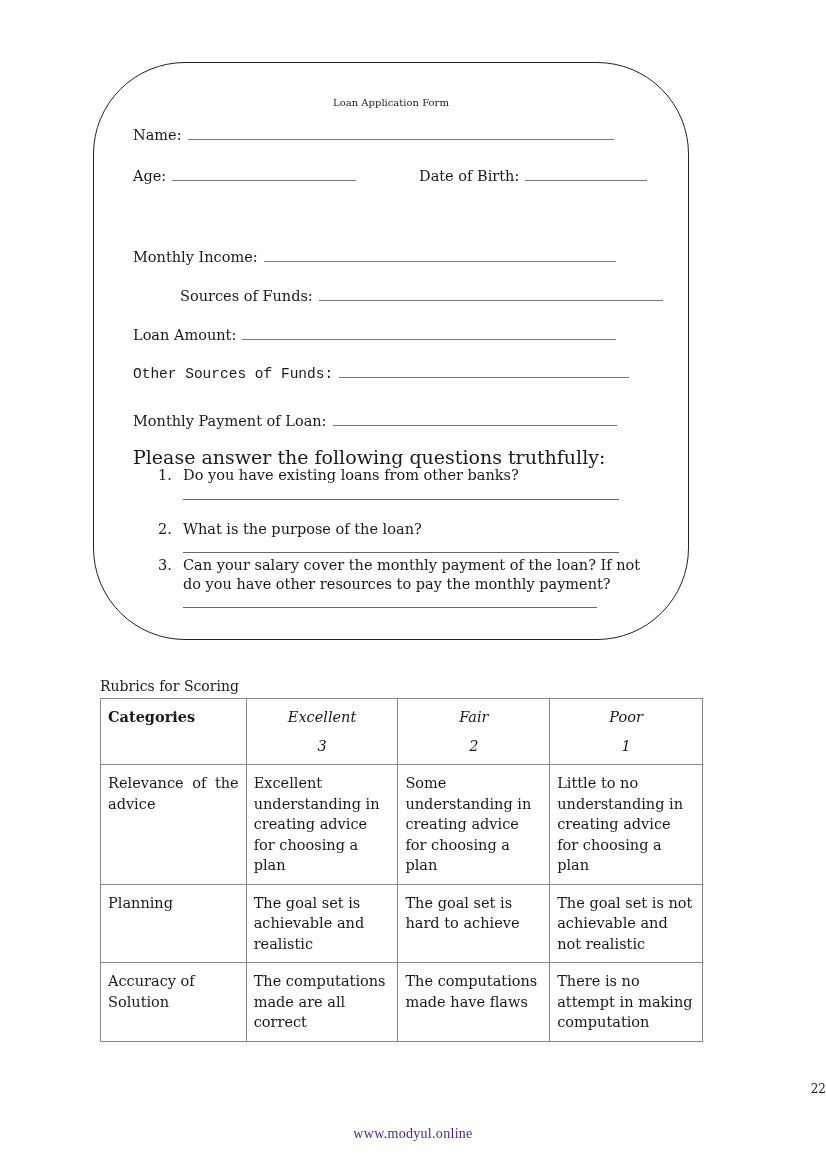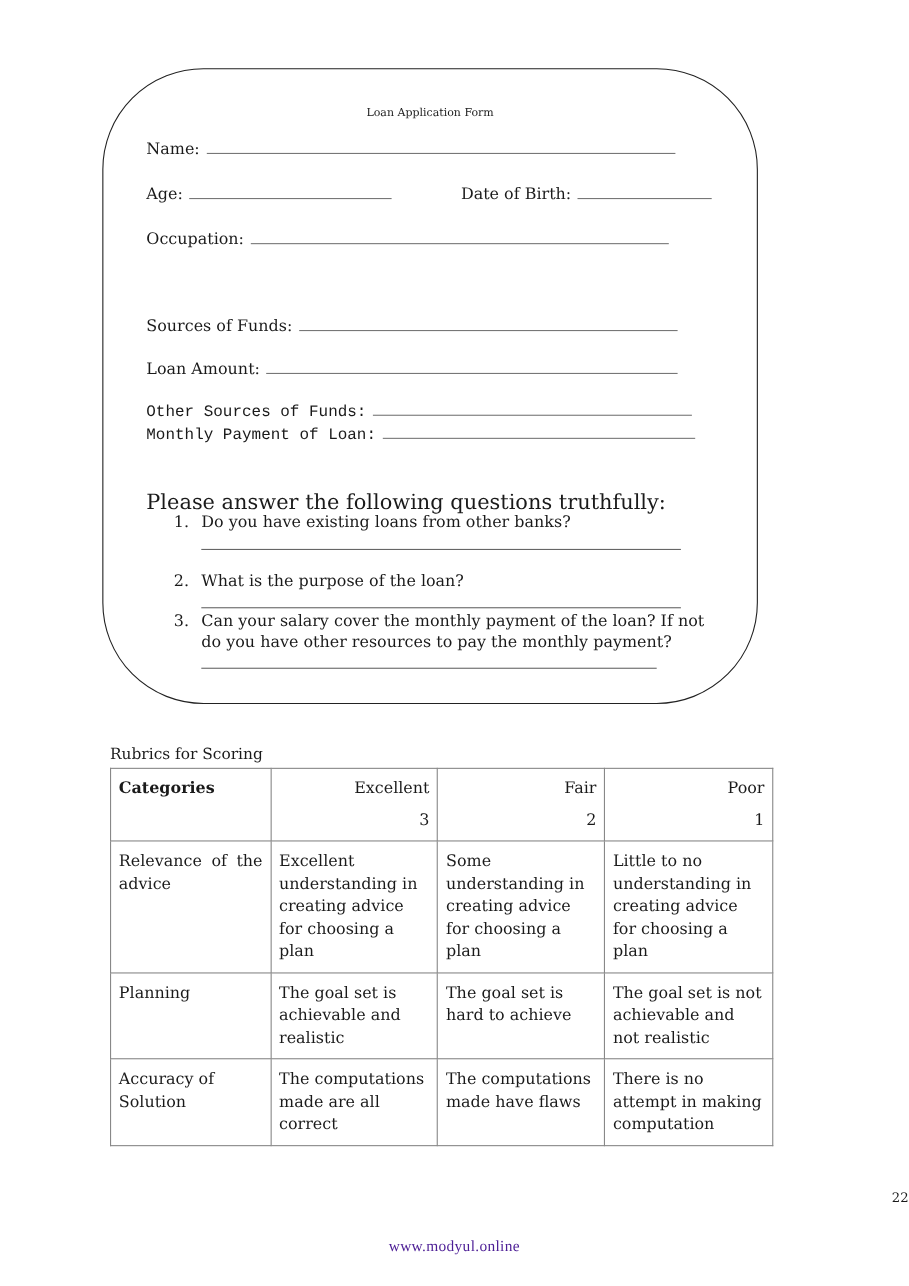--- a/index.html
+++ b/index.html
@@ -11,21 +11,21 @@
   .field { position:absolute; left:39px; font-size:14.5px; white-space:nowrap; }
   .line { display:inline-block; border-bottom:1.3px solid #777; vertical-align:baseline; height:12px; margin-left:6px; }
   .qintro { position:absolute; left:39px; top:383px; font-size:19px; }
   .q { position:absolute; left:64px; font-size:14.5px; line-height:19px; }
   .q .num { display:inline-block; width:25px; }
   .q .txt { position:absolute; left:25px; top:0; white-space:nowrap; }
   .qline { position:absolute; left:89px; border-bottom:1.2px solid #666; height:0; }
   .rubric-title { position:absolute; left:100px; top:678px; font-size:14px; }
   table.rubric { position:absolute; left:100px; top:698px; border-collapse:collapse; width:603px; font-size:14.5px; }
   table.rubric td { border:1.2px solid #888; vertical-align:top; padding:8px 7px 8px 7px; line-height:20.5px; }
-  table.rubric td.hdr { text-align:right; }
+  table.rubric td.hdr { text-align:center;font-style:italic; }
   table.rubric td.cat { text-align:justify; }
   .bold { font-weight:bold; font-family:"DejaVu Serif", serif; }
   .page-num { position:absolute; left:0; width:100%; top:1082px; text-align:right; font-size:12px; }
   .watermark { position:absolute; left:0; width:100%; top:1126px; text-align:center;
                font-family:Liberation Serif, serif; font-size:14px; color:#4c1d95; letter-spacing:0.3px; }
 </style>
 </head>
 <body>
 
 <div class="form-box">
@@ -35,38 +35,38 @@
     <span>Name:</span><span class="line" style="width:426px;"></span>
   </div>
 
   <div class="field" style="top:105px;">
     <span>Age:</span><span class="line" style="width:184px;"></span>
   </div>
   <div class="field" style="top:105px; left:289px;margin-left:36px;">
     <span>Date of Birth:</span><span class="line" style="width:122px;"></span>
   </div>
 
-  <div class="field" style="top:146px;">
-    <span>Occupation:</span><span class="line" style="width:380px;"></span>
+
+  <div class="field" style="top:186px;">
+    <span>Monthly Income:</span><span class="line" style="width:352px;"></span>
   </div>
 
-
-  <div class="field" style="top:225px;">
+  <div class="field" style="top:225px;margin-left:47px;">
     <span>Sources of Funds:</span><span class="line" style="width:344px;"></span>
   </div>
 
   <div class="field" style="top:264px;">
     <span>Loan Amount:</span><span class="line" style="width:374px;"></span>
   </div>
 
   <div class="field" style="top:302px;font-family:Liberation Mono, monospace;">
     <span>Other Sources of Funds:</span><span class="line" style="width:290px;"></span>
   </div>
 
-  <div class="field" style="top:323px;font-family:Liberation Mono, monospace;">
+  <div class="field" style="top:350px;">
     <span>Monthly Payment of Loan:</span><span class="line" style="width:284px;"></span>
   </div>
 
   <div class="qintro">Please answer the following questions truthfully:</div>
 
   <div class="q" style="top:403px;">
     <span class="num">1.</span>
     <span class="txt">Do you have existing loans from other banks?</span>
   </div>
   <div class="qline" style="top:436px; width:436px;"></div>

